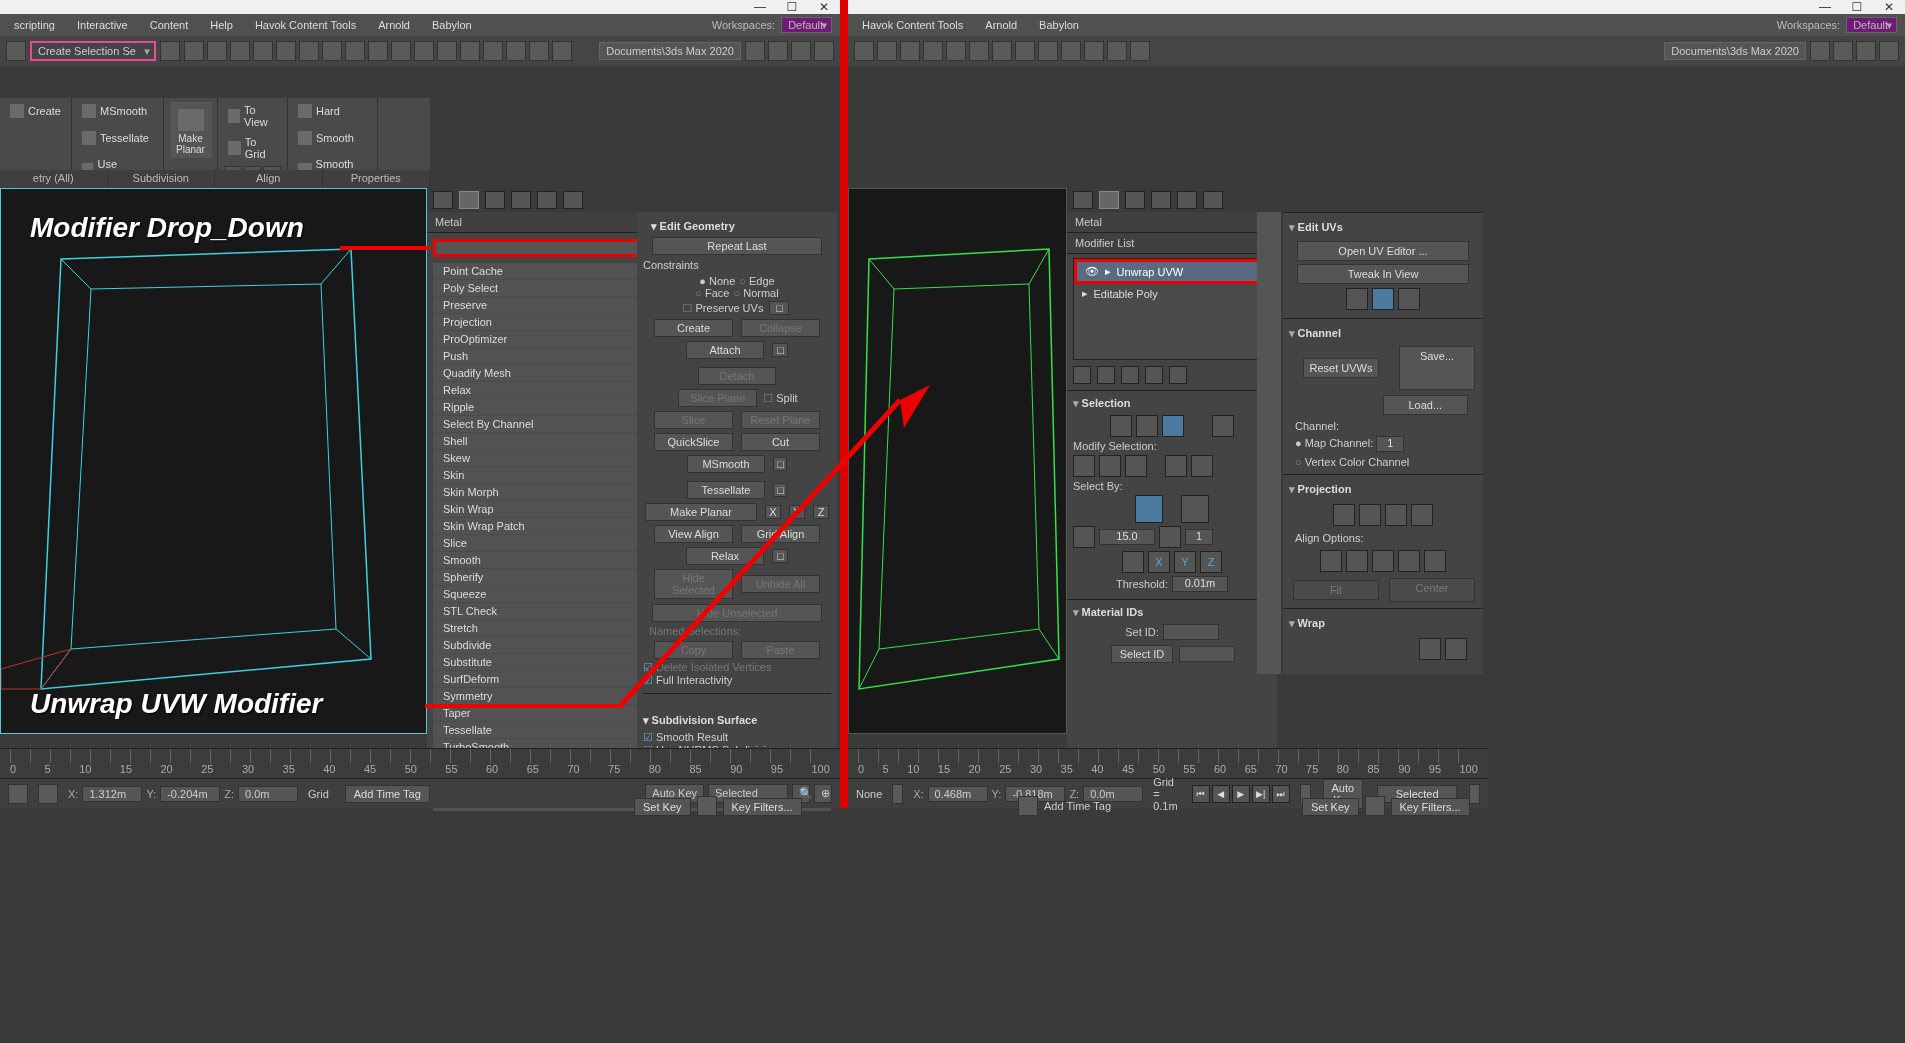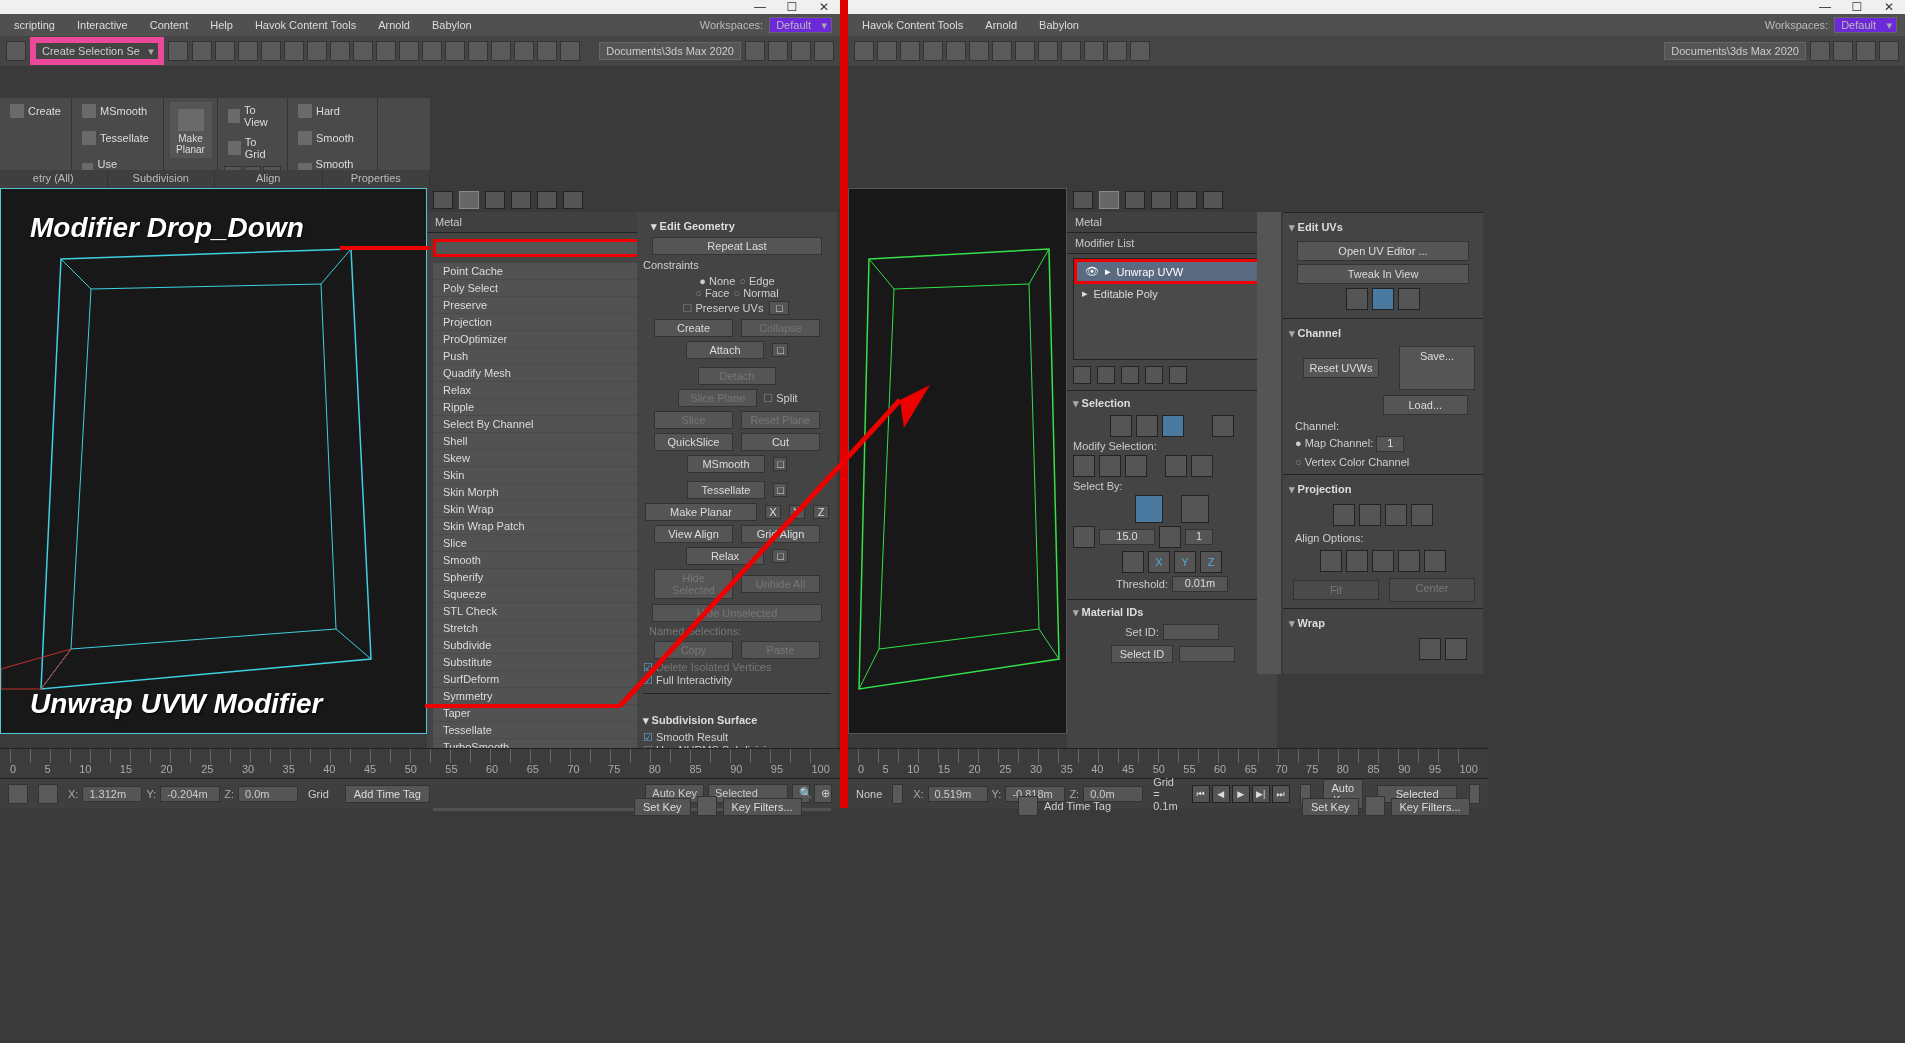--- a/index.html
+++ b/index.html
@@ -9,28 +9,28 @@
 .titlebar span{width:32px;height:14px;text-align:center;font-size:12px;color:#333;line-height:14px}
 .titlebar .close{background:transparent}
 .tb-left{left:0;width:840px}
 .tb-right{left:848px;width:1057px}
 
 .menubar{position:absolute;top:14px;height:22px;background:#505050;display:flex;align-items:center;padding:0 8px;gap:10px}
 .menubar .item{color:#ddd;padding:2px 6px}
 .mb-left{left:0;width:840px}
 .mb-right{left:848px;width:1057px}
 .workspaces{position:absolute;right:8px;display:flex;align-items:center;gap:6px;color:#bbb}
-.workspaces .sel{border:1px solid #666;padding:1px 20px 1px 6px;background:#6d28d9;position:relative}
+.workspaces .sel{border:1px solid #666;padding:1px 8px 1px 6px;background:#701a75;position:relative}
 .workspaces .sel:after{content:"▾";position:absolute;right:4px;color:#aaa}
 
 .toolbar{position:absolute;top:36px;height:30px;background:#454545;display:flex;align-items:center;padding:0 6px;gap:4px}
 .tl-left{left:0;width:840px}
 .tl-right{left:848px;width:1057px}
 .tool-ico{width:20px;height:20px;background:#5a5a5a;border:1px solid #333;display:inline-block}
-.tool-dropdown{border:6px solid #ec4899;background:#444;padding:2px 18px 2px 6px;position:relative;color:#ccc}
+.tool-dropdown{border:2px solid #ec4899;background:#444;padding:2px 18px 2px 6px;position:relative;color:#ccc}
 .tool-dropdown:after{content:"▾";position:absolute;right:4px;color:#aaa}
 .path-box{border:1px solid #666;background:#555;padding:2px 6px;color:#ccc;margin-left:auto}
 .tool-group{display:flex;gap:3px}
 
 .darkstrip{position:absolute;top:66px;height:32px;background:#3a3a3a}
 .ds-left{left:0;width:840px}
 .ds-right{left:848px;width:1057px}
 
 .ribbon{position:absolute;left:0;top:98px;width:430px;height:90px;background:#4a4a4a;display:flex}
 .ribbon .col{display:flex;flex-direction:column;justify-content:space-between;padding:4px 6px;border-right:1px solid #333}
@@ -630,21 +630,21 @@
       <span>90</span>
       <span>95</span>
       <span>100</span>
     </div>
 </div>
 <div class="status st-rightw">
   <span>None</span>
   <span class="tool-ico"></span>
   <div class="coord">
     <span class="lab">X:</span>
-      <span class="val">0.519m</span>
+      <span class="val">0.468m</span>
     <span class="lab">Y:</span>
       <span class="val">-0.818m</span>
     <span class="lab">Z:</span>
       <span class="val">0.0m</span>
   </div>
   <span>Grid = 0.1m</span>
   <div class="play-ctrl" style="margin-left:auto">
     <span>⏮</span>
     <span>◀</span>
     <span>▶</span>

